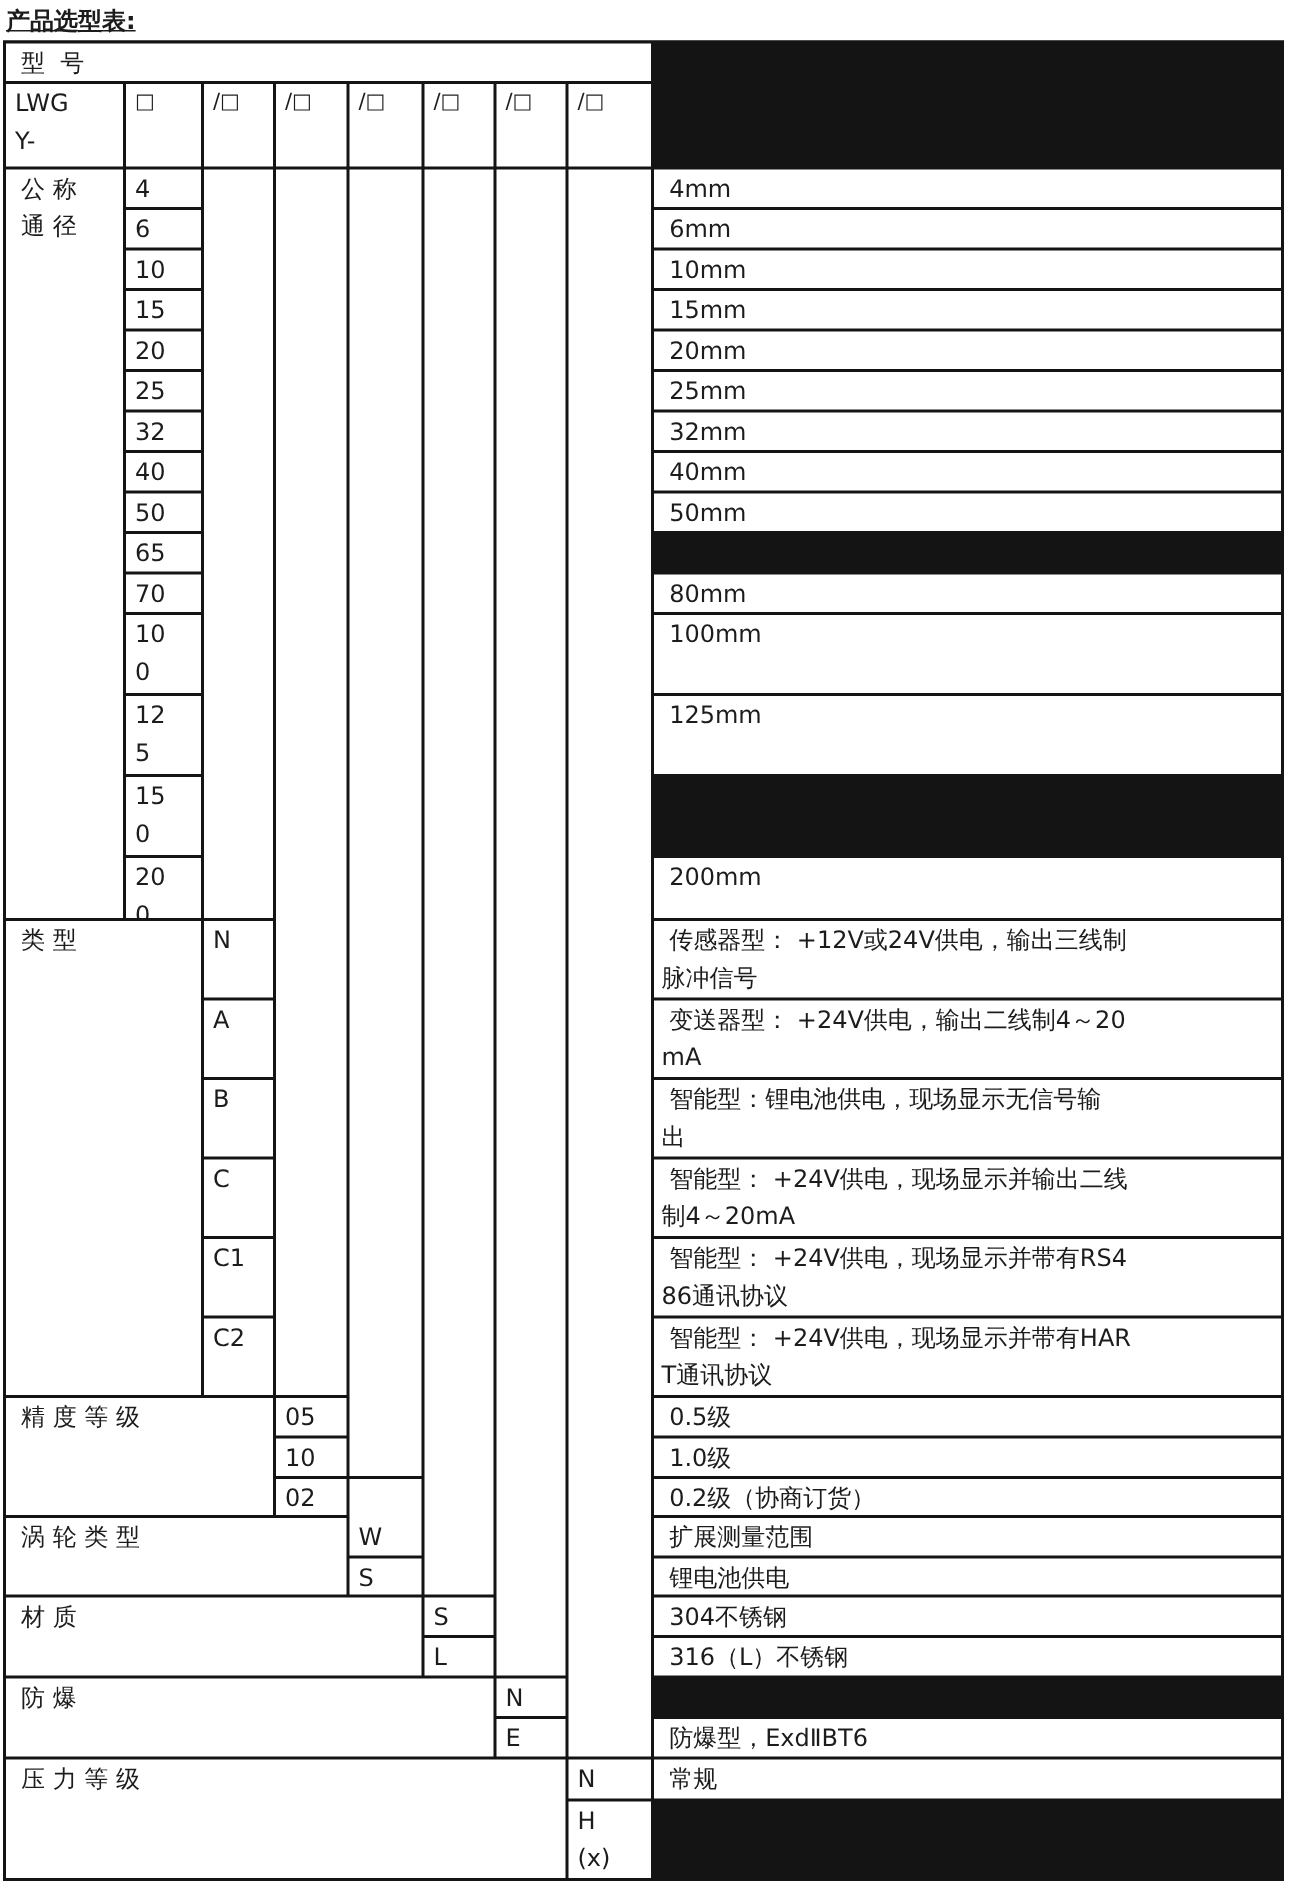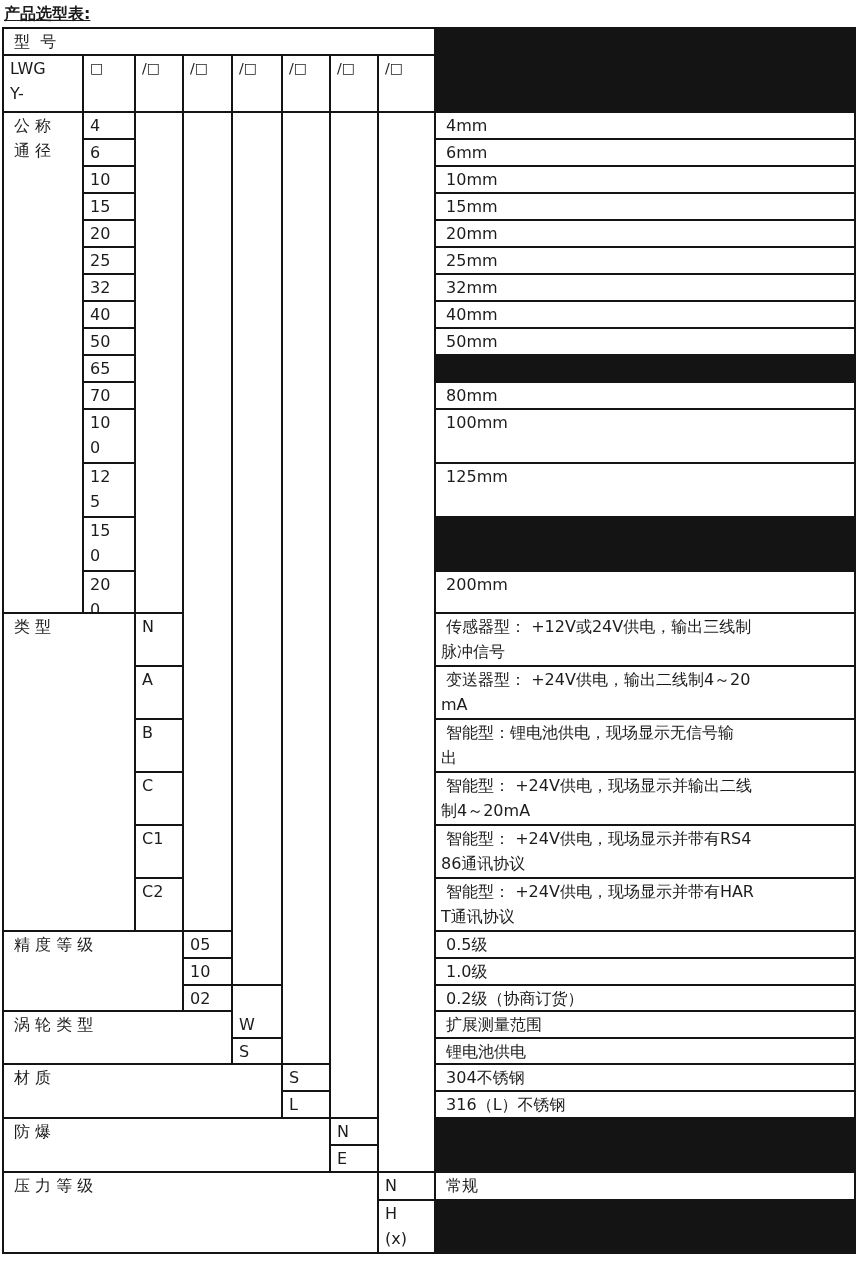--- a/index.html
+++ b/index.html
@@ -139,20 +139,21 @@
 
     <div class="cell label" style="grid-area:29/1/31/6">材 质</div>
     <div class="cell" style="grid-area:29/6/30/7">S</div>
     <div class="cell" style="grid-area:30/6/31/7">L</div>
     <div class="cell desc" style="grid-area:29/9/30/10"> 304不锈钢</div>
     <div class="cell desc" style="grid-area:30/9/31/10"> 316（L）不锈钢</div>
 
     <div class="cell label" style="grid-area:31/1/33/7">防 爆</div>
     <div class="cell" style="grid-area:31/7/32/8">N</div>
     <div class="cell" style="grid-area:32/7/33/8">E</div>
+    <div class="cell desc" style="grid-area:32/9/33/10"> 防爆型，ExdⅡBT6</div>
 
     <div class="cell label" style="grid-area:33/1/35/8">压 力 等 级</div>
     <div class="cell" style="grid-area:33/8/34/9">N</div>
     <div class="cell" style="grid-area:34/8/35/9">H
 (x)</div>
     <div class="cell desc" style="grid-area:33/9/34/10"> 常规</div>
 
   </div>
 </div>
 

